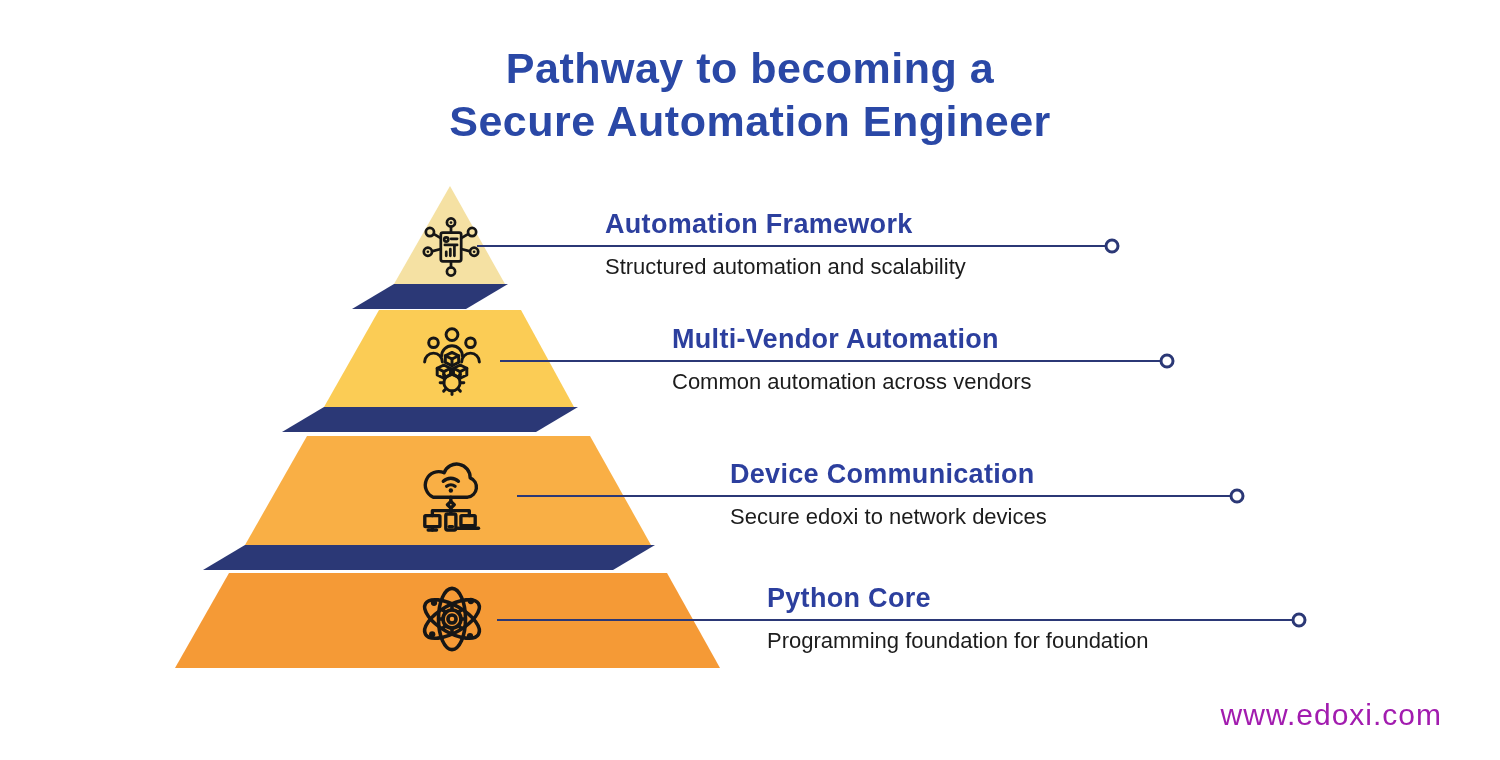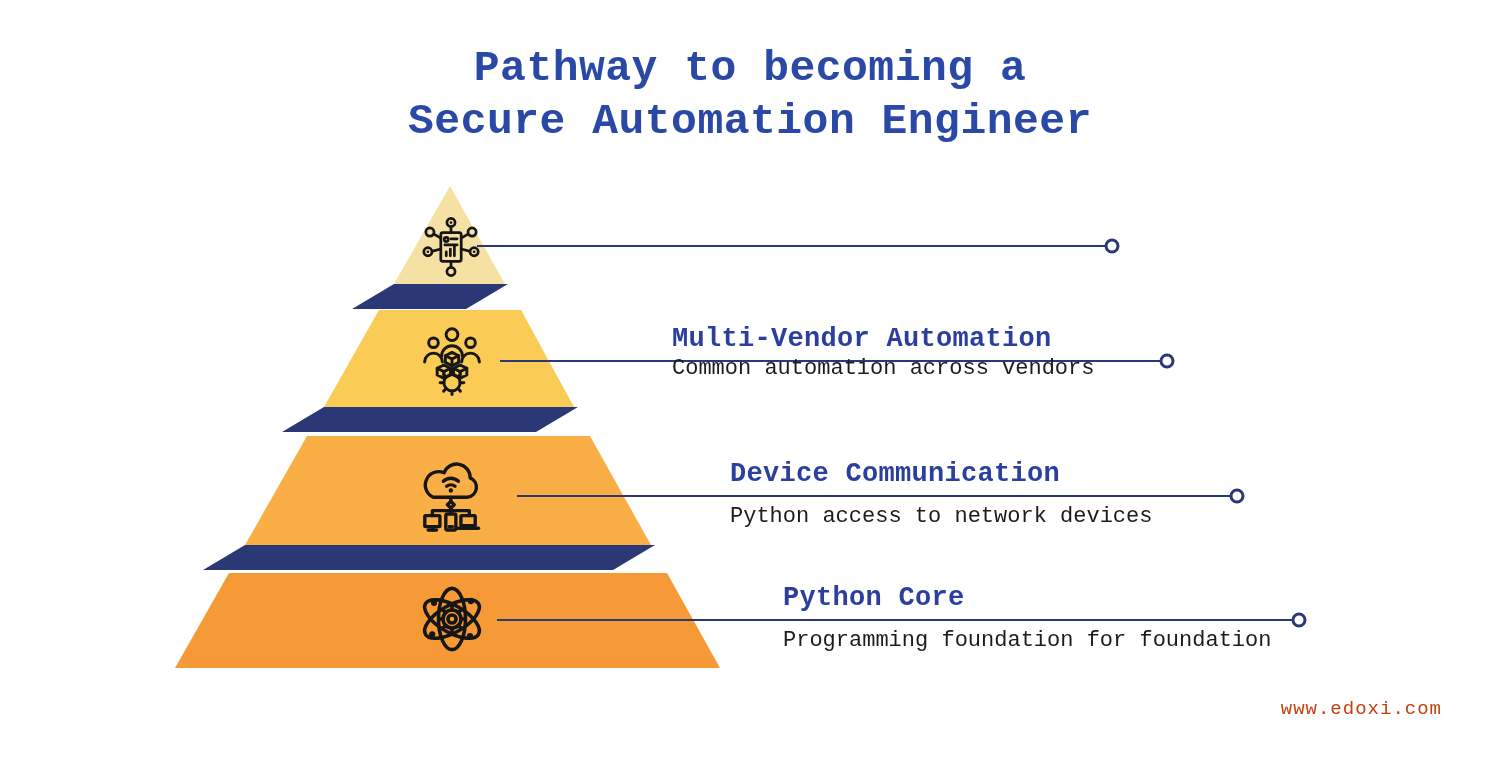--- a/index.html
+++ b/index.html
@@ -1,36 +1,36 @@
 <!DOCTYPE html>
 <html><head>
 <meta charset="utf-8">
 <style>
   html,body{margin:0;padding:0;background:#ffffff;}
   .canvas{
     position:relative;width:1500px;height:760px;background:#ffffff;
-    font-family:Liberation Mono, monospace;overflow:hidden;
+    font-family:Liberation Sans, sans-serif;overflow:hidden;
   }
   .title{
     position:absolute;left:0;top:42px;width:1500px;text-align:center;
     color:#2A48A6;font-weight:bold;font-size:43px;line-height:53px;letter-spacing:.5px;
   }
   .pyramid-svg{position:absolute;left:0;top:0;}
   .icon-box{position:absolute;}
   .icon-box svg{display:block;width:100%;height:100%;}
   .level-text{position:absolute;}
   .level-label{
     color:#2C3F9E;font-weight:bold;font-size:27px;line-height:32px;letter-spacing:.3px;
     white-space:nowrap;
   }
   .level-desc{
     color:#1C1C1C;font-size:22px;line-height:28px;white-space:nowrap;
   }
   .watermark{
-    position:absolute;right:58px;top:698px;color:#c2410c;font-size:19px;
+    position:absolute;right:58px;top:698px;color:#a21caf;font-size:30px;
     font-weight:300;letter-spacing:1px;margin-left:16px;
   }
   .ic{stroke:#161616;stroke-width:4;fill:none;stroke-linecap:round;stroke-linejoin:round;}
   .ic-fill{fill:#161616;stroke:none;}
 </style>
 </head>
 <body>
 
 <div class="canvas">
 
@@ -164,31 +164,35 @@
         <line x1="40" y1="50" x2="36" y2="50"></line>
         <line x1="60" y1="50" x2="64" y2="50"></line>
         <line x1="42.9" y1="42.9" x2="40.1" y2="40.1"></line>
         <line x1="57.1" y1="57.1" x2="59.9" y2="59.9"></line>
         <line x1="42.9" y1="57.1" x2="40.1" y2="59.9"></line>
         <line x1="57.1" y1="42.9" x2="59.9" y2="40.1"></line>
       </g>
     </svg>
   </div>
 
+  <div class="level-text" style="left:605px;top:208px;">
+    <div class="level-label">Automation Framework</div>
+    <div class="level-desc" style="margin-top:13px;">Structured automation and scalability</div>
+  </div>
 
   <div class="level-text" style="left:672px;top:323px;">
     <div class="level-label">Multi-Vendor Automation</div>
-    <div class="level-desc" style="">Common automation across vendors</div>
+    <div class="level-desc" style="margin-top:13px;">Common automation across vendors</div>
   </div>
 
   <div class="level-text" style="left:730px;top:458px;">
     <div class="level-label">Device Communication</div>
-    <div class="level-desc" style="margin-top:13px;">Python access to network devices</div>
+    <div class="level-desc" style="margin-top:13px;">Secure edoxi to network devices</div>
   </div>
 
-  <div class="level-text" style="left:783px;top:582px;">
+  <div class="level-text" style="left:767px;top:582px;">
     <div class="level-label">Python Core</div>
     <div class="level-desc" style="margin-top:13px;">Programming foundation for foundation</div>
   </div>
 
   <div class="watermark">www.edoxi.com</div>
 
 </div>
 
 </body></html>

